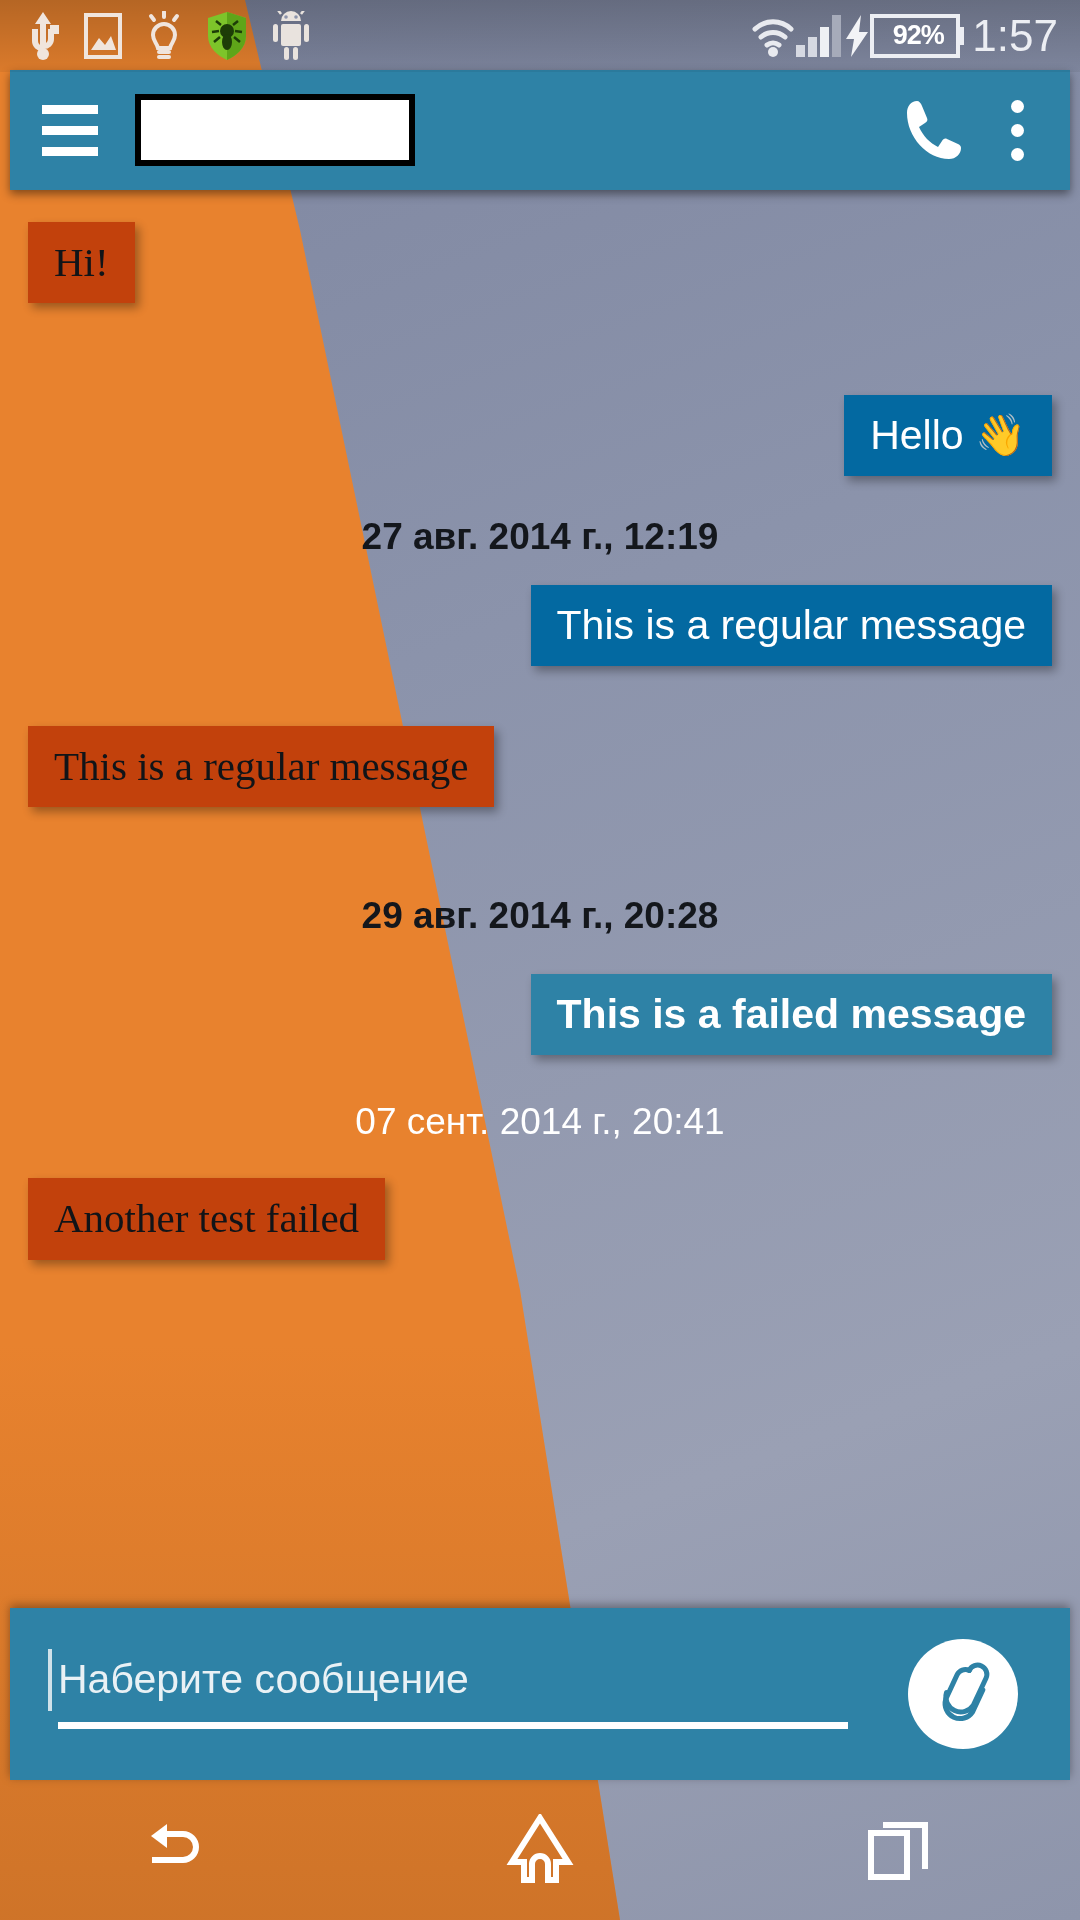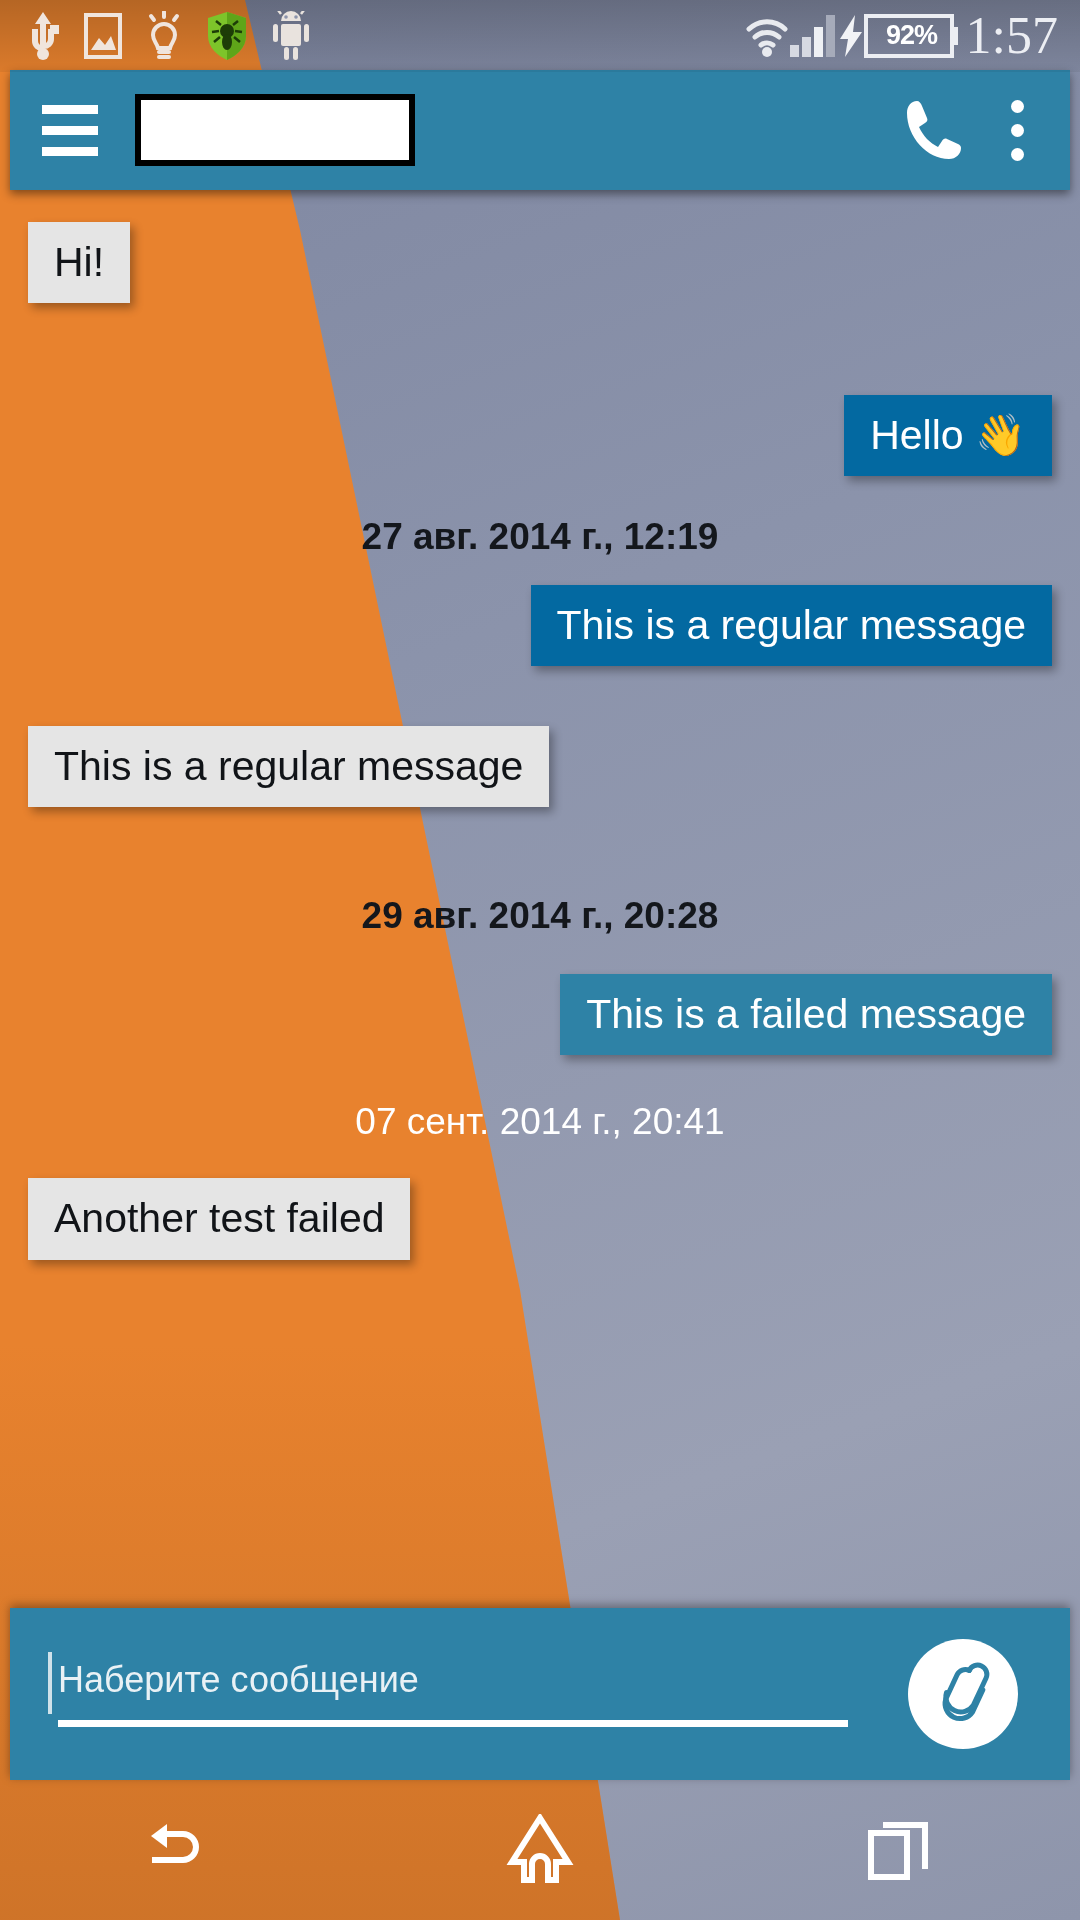--- a/index.html
+++ b/index.html
@@ -31,22 +31,22 @@
   #statusbar{
     position:absolute; top:0; left:0; width:1080px; height:72px;
     z-index:6;
     background:linear-gradient(180deg, rgba(0,0,0,0.22), rgba(0,0,0,0.06));
     display:flex; align-items:center;
   }
   #status-left{ display:flex; align-items:center; gap:24px; padding-left:26px; }
   #status-right{ margin-left:auto; display:flex; align-items:center; padding-right:22px; }
   .sicon{ display:block; }
   #clock{
-    color:#eceef3; font-size:52px; letter-spacing:0px; line-height:1;
-    font-family:Liberation Serif, serif; padding-left:6px;
+    color:#eceef3; font-size:44px; letter-spacing:0px; line-height:1;
+    font-family:Liberation Sans, sans-serif; padding-left:6px;
   }
   #battery-wrap{ position:relative; display:flex; align-items:center; }
   #battery-pct{
     position:absolute; left:0; right:0; text-align:center;
     color:#fff; font-size:27px; font-weight:bold; letter-spacing:-1px;
     top:50%; transform:translateY(-52%);
   }
 
   
   #appbar{
@@ -73,23 +73,23 @@
   .row{ display:flex; padding:0 28px; }
   .row.left{ justify-content:flex-start; }
   .row.right{ justify-content:flex-end; }
   .bubble{
     display:inline-block;
     padding:18px 26px;
     font-size:41px; line-height:1.1;
     box-shadow:4px 5px 9px rgba(0,0,0,0.33);
     max-width:860px;
   }
-  .bubble.incoming{ background:#e5e5e5; color:#111418; }
+  .bubble.incoming{ background:#c2410c; color:#111418;font-family:Liberation Serif, serif; }
   .bubble.outgoing{ background:#0369a1; color:#ffffff; }
-  .bubble.failed{   background:#2e82a6; color:#ffffff; }
+  .bubble.failed{   background:#2e82a6; color:#ffffff;font-weight:bold; }
   .datesep{
     text-align:center; font-size:37px; line-height:1;
     padding:30px 0;
   }
   .datesep.dark{ color:#14171c;font-weight:bold; }
   .datesep.light{ color:#ffffff; }
 
   .sp-hi   { height:32px; }
   .sp-1    { height:92px; }
   .sp-2    { height:12px; }
@@ -102,21 +102,21 @@
   #compose{
     position:absolute; left:10px; bottom:140px; width:1060px; height:172px;
     background:#2e82a6; z-index:5;
     box-shadow:0 -3px 9px rgba(0,0,0,0.35);
     display:flex; align-items:center;
   }
   #compose-field{
     position:relative; margin-left:48px; width:810px;
   }
   #compose-placeholder{
-    color:#e9f1f5; font-size:36px; line-height:1;
+    color:#e9f1f5; font-size:41px; line-height:1;
     padding-bottom:22px; position:relative;
   }
   #caret{
     position:absolute; left:-10px; top:-10px; width:4px; height:62px; background:#cfe2ea;
   }
   #compose-underline{
     height:7px; background:#ffffff; width:790px;
   }
   #attach-btn{
     margin-left:auto; margin-right:52px;

